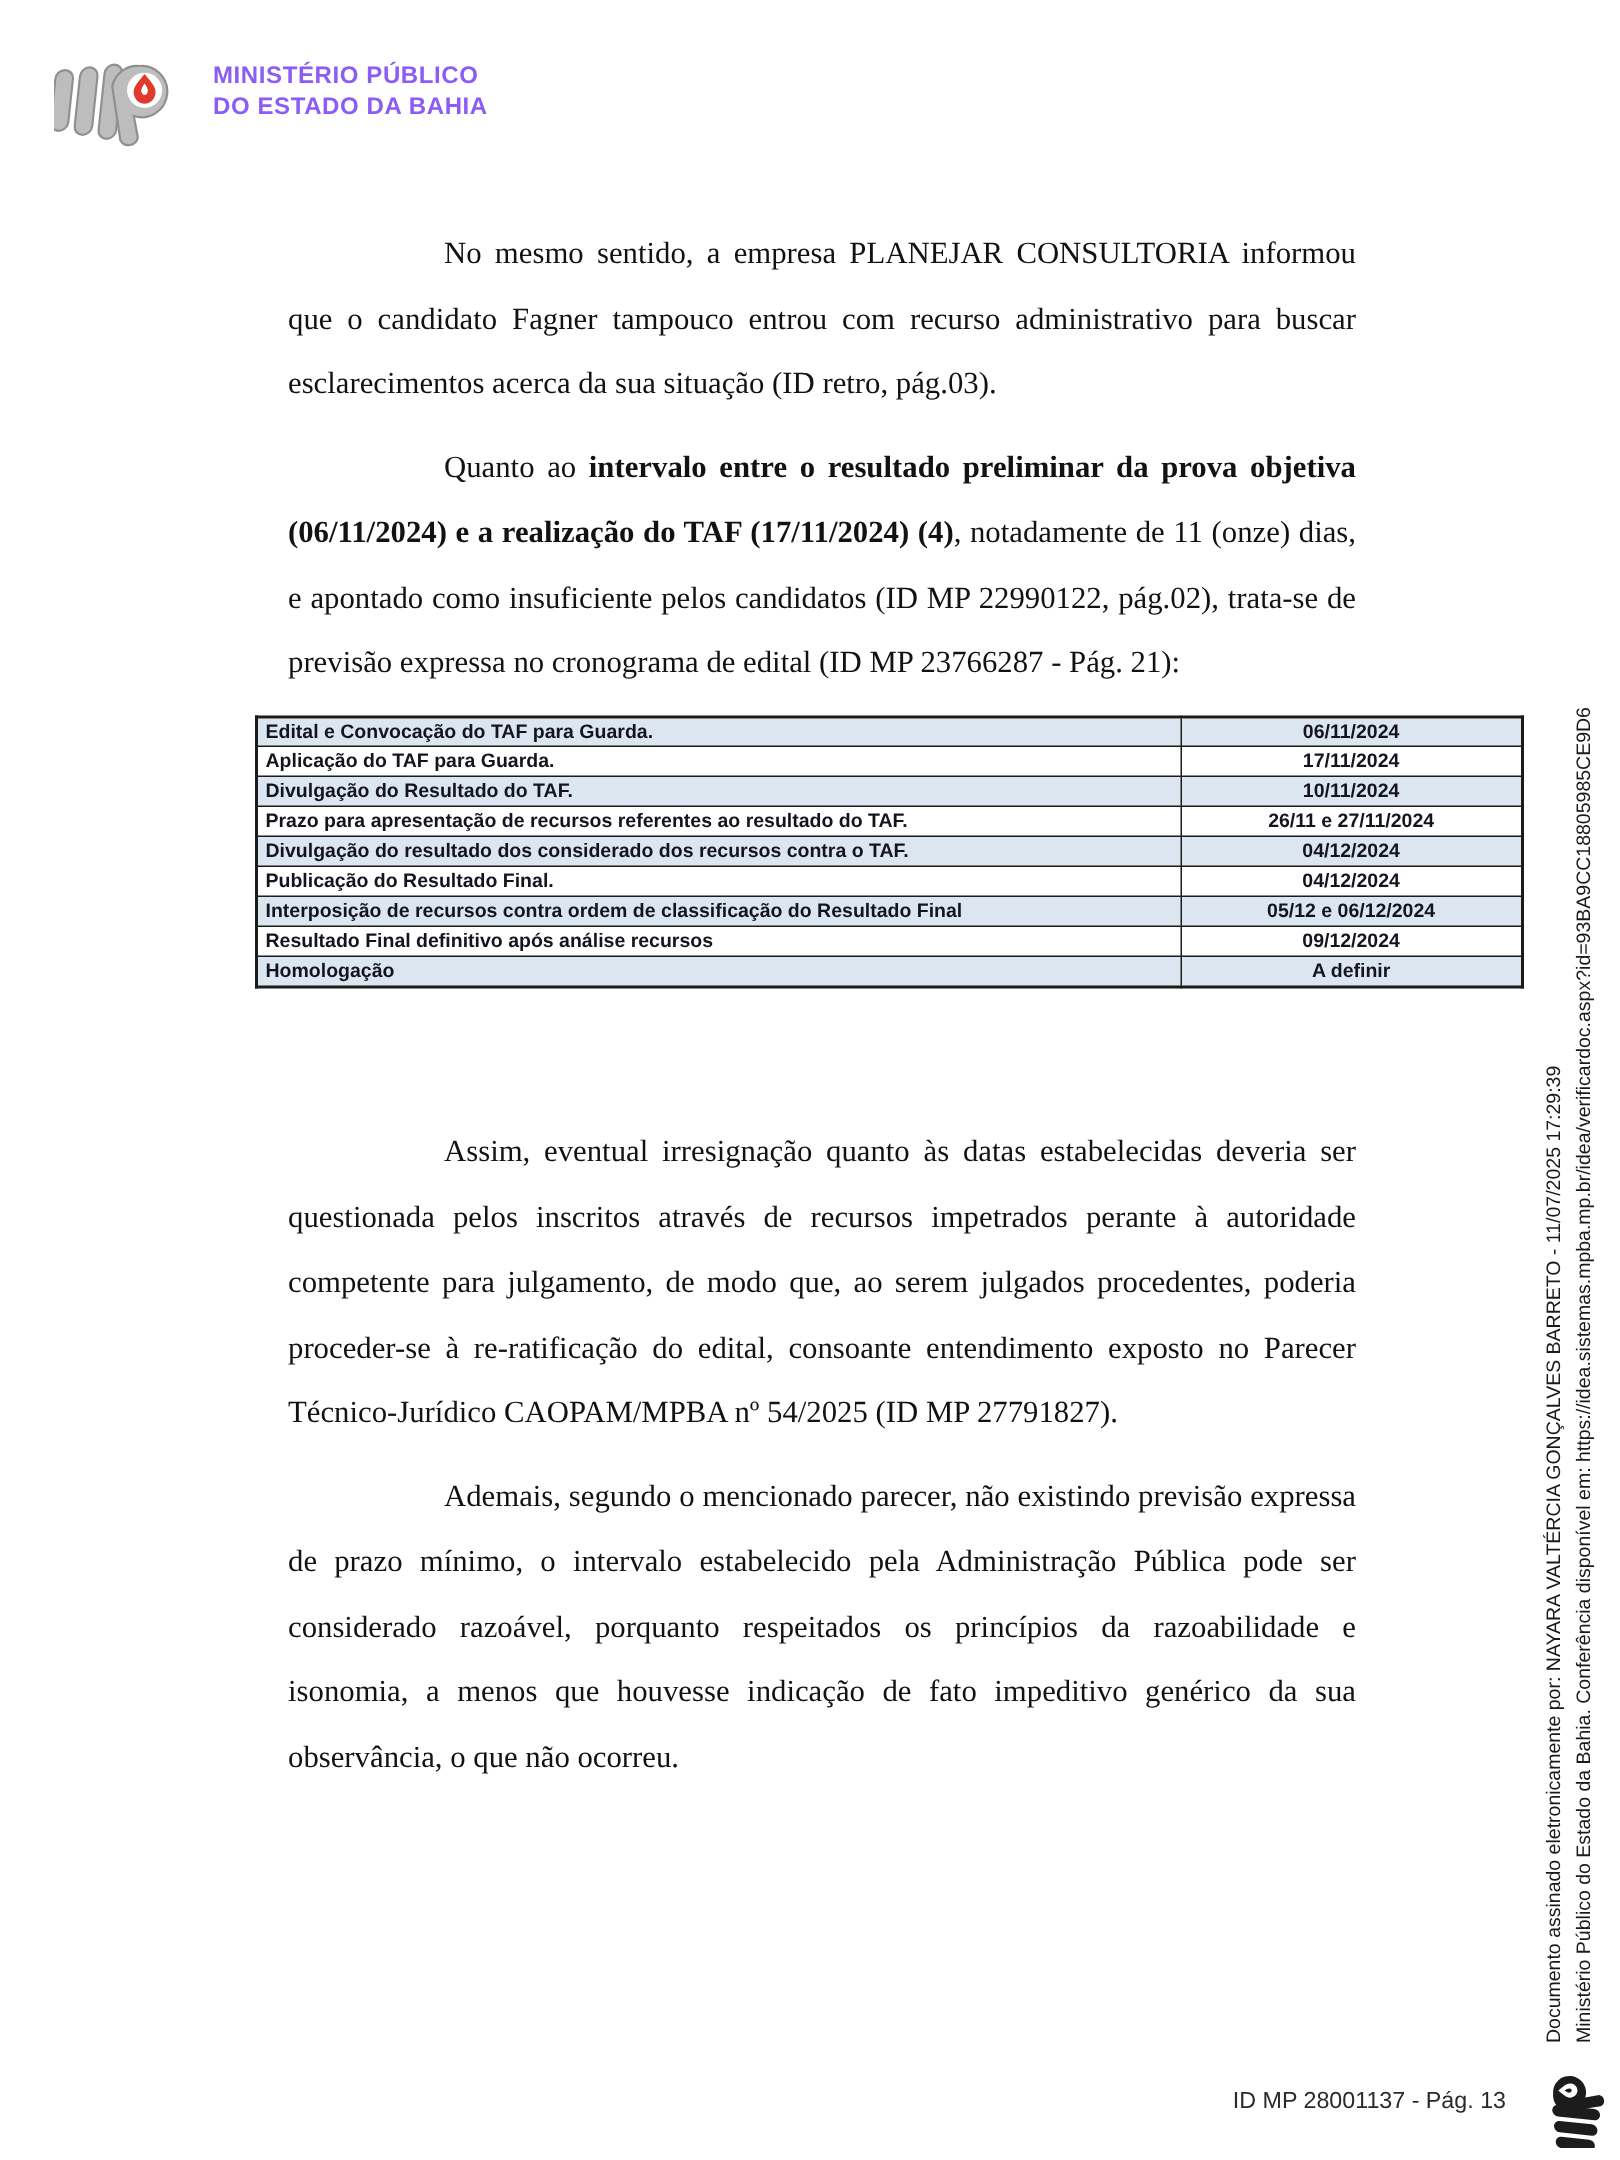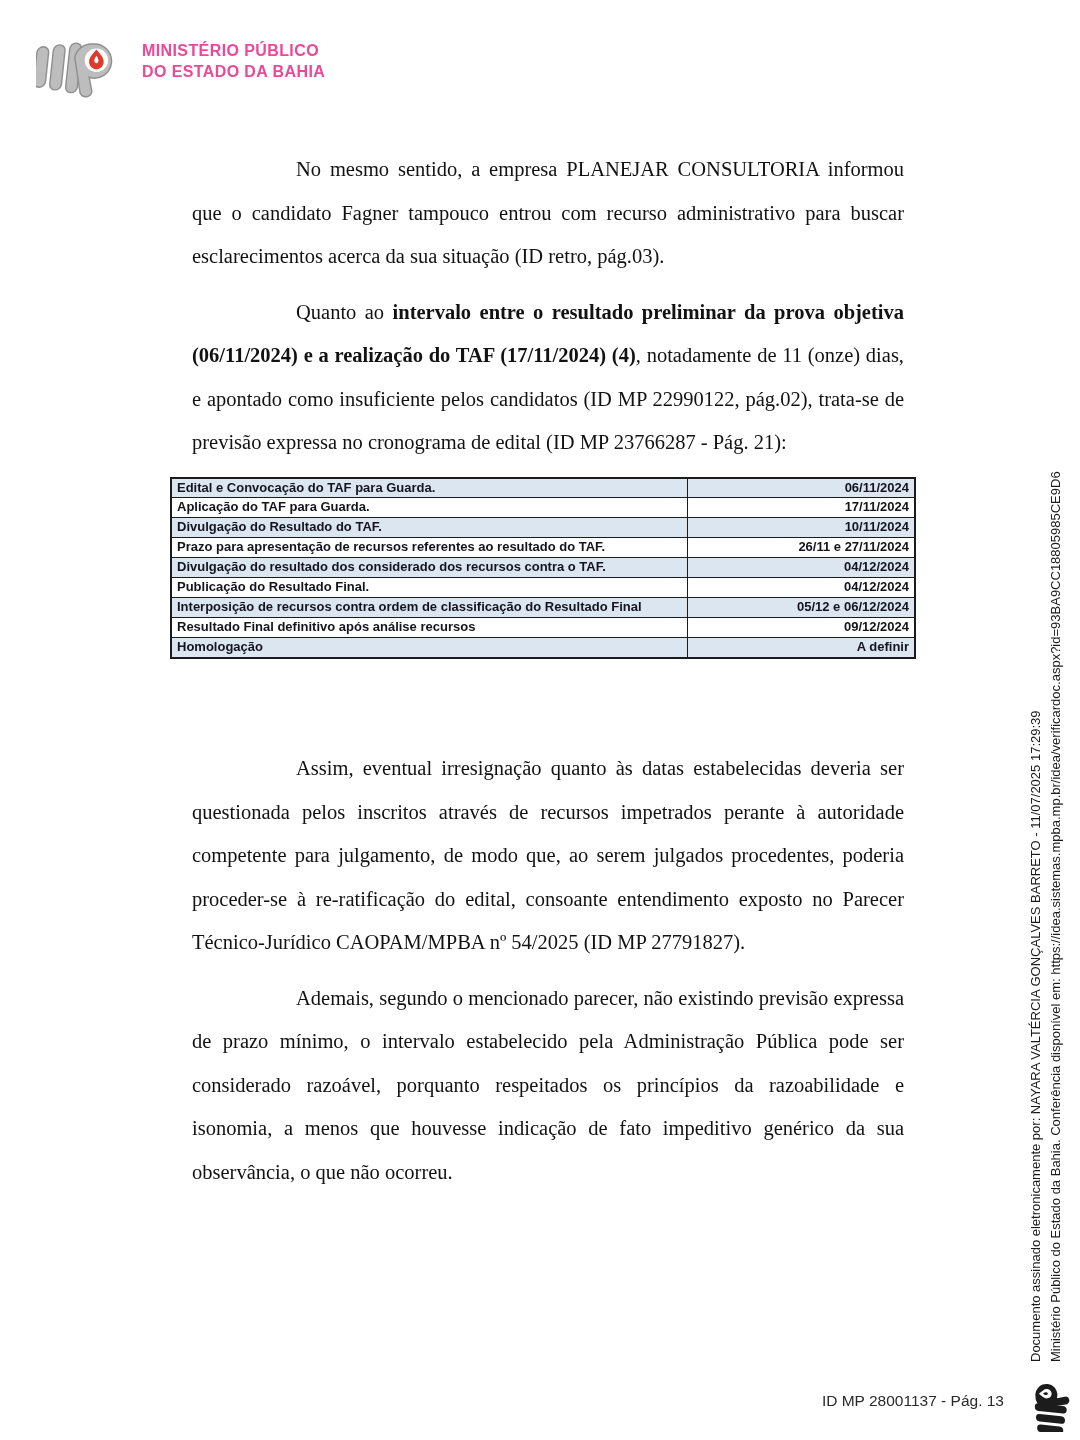--- a/index.html
+++ b/index.html
@@ -8,47 +8,47 @@
     position:relative; width:1080px; height:1440px;
     background:#ffffff; overflow:hidden;
     font-family:"Liberation Serif", serif; color:#121212;
   }
 
   
   .header { position:absolute; top:26px; left:36px; display:flex; align-items:center; gap:14px; }
   .header .logo { width:92px; height:72px; }
   .org-name {
     font-family:"Liberation Sans", sans-serif; font-weight:bold;
-    font-size:16px; line-height:1.3; letter-spacing:.4px; color:#ec4899;
+    font-size:16px; line-height:1.3; letter-spacing:.4px; color:#8b5cf6;
   }
 
   
   .content {
     position:absolute; top:136px; left:180px; width:736px;
     font-size:20.5px; line-height:43.5px; text-align:justify;
   }
   .content p { margin:12px; text-indent:104px; }
   .content b { font-weight:bold; }
   .after-table { margin-top:88px !important;font-family:Liberation Serif, serif; }
 
   
   .table-wrap { margin:9px 0 0 -10px; }
   table.schedule {
-    width:746px; border-collapse:collapse; table-layout:fixed;
+    width:846px; border-collapse:collapse; table-layout:fixed;
     font-family:"Liberation Sans", sans-serif; font-weight:bold;
     font-size:13px; line-height:1.15; color:#14141e;
     border:2px solid #1b1b1b;
   }
   table.schedule td {
     border:1.5px solid #1b1b1b; padding:2px 5px; height:20px;
     overflow:hidden; white-space:nowrap;
   }
   table.schedule tr:nth-child(odd) td { background:#dce6f1; }
   table.schedule tr:nth-child(even) td { background:#ffffff; }
-  table.schedule td.date { width:228px; text-align:right; }
+  table.schedule td.date { width:228px; text-align:center; }
 
   
   .vtext {
     position:absolute; top:366px; right:12px; height:996px; width:42px;
     writing-mode:vertical-rl; transform:rotate(180deg);
     font-family:"Liberation Sans", sans-serif; font-size:13px; color:#1a1a1a;
   }
   .vtext .vline { line-height:20px; height:996px; }
 
   .corner-logo {

